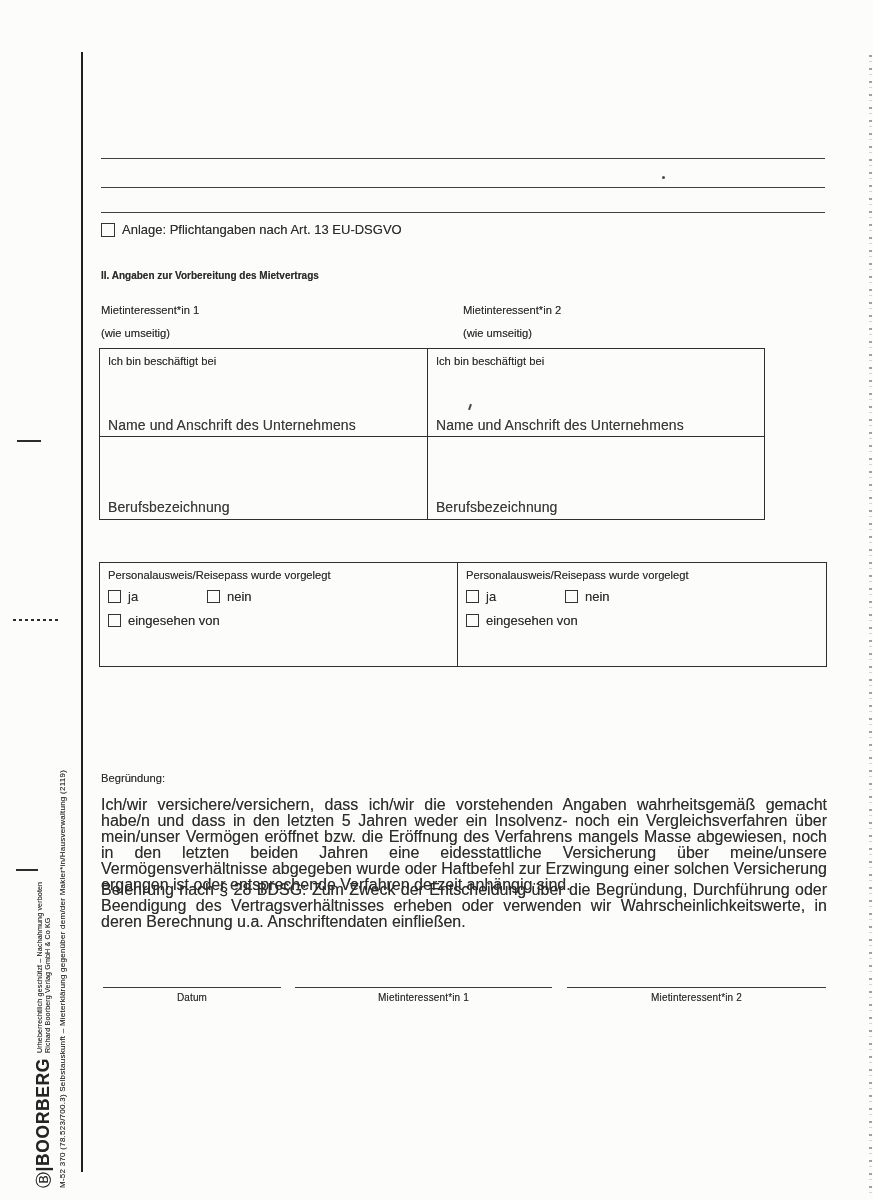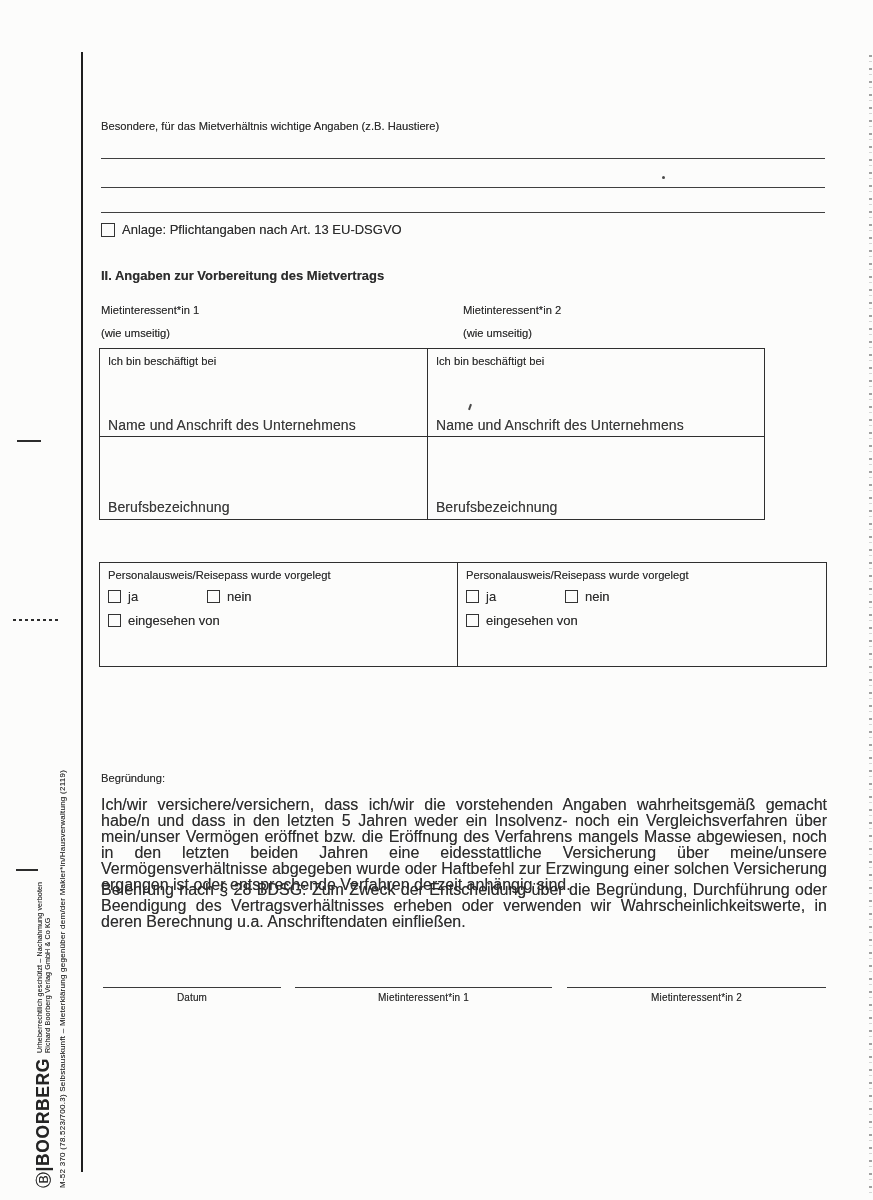--- a/index.html
+++ b/index.html
@@ -77,31 +77,30 @@
     <div class="row1">
       <span class="logo"><span class="sym">Ⓑ</span><span>|BOORBERG</span></span>
       <span class="copyright">
         <span style="display:block;">Urheberrechtlich geschützt – Nachahmung verboten</span>
         <span style="display:block;">Richard Boorberg Verlag GmbH &amp; Co KG</span>
       </span>
     </div>
     <div class="catalog">M-52 370 (78.523/700.3) Selbstauskunft – Mieterklärung gegenüber dem/der Makler*in/Hausverwaltung (2119)</div>
   </div>
 
-  <div class="abs t" style="left:101px;top:120px;">Besondere, für das Mietverhältnis wichtige Angaben (z.B. Haustiere)</div>
   <div class="abs writeline" style="left:101px;top:158px;width:724px;"></div>
   <div class="abs writeline" style="left:101px;top:187px;width:724px;"></div>
   <div class="abs writeline" style="left:101px;top:212px;width:724px;"></div>
 
   <div class="abs cbrow" style="left:101px;top:221px;margin-top:0;top:222px;">
     <span class="checkbox" style="width:14px;height:14px;"></span>
     <span class="cblabel">Anlage: Pflichtangaben nach Art. 13 EU-DSGVO</span>
   </div>
 
-  <div class="abs t bold" style="left:101px;top:269px;font-size:13px;">II. Angaben zur Vorbereitung des Mietvertrags</div>
+  <div class="abs t bold" style="left:101px;top:269px;font-size:10px;">II. Angaben zur Vorbereitung des Mietvertrags</div>
 
   <div class="abs t" style="left:101px;top:304px;">Mietinteressent*in 1</div>
   <div class="abs t" style="left:463px;top:304px;">Mietinteressent*in 2</div>
   <div class="abs t" style="left:101px;top:327px;">(wie umseitig)</div>
   <div class="abs t" style="left:463px;top:327px;">(wie umseitig)</div>
 
   <div class="abs formtable" style="left:99px;top:348px;width:666px;height:172px;">
     <div class="fcol first" style="width:358px;">
       <div class="cell" style="height:87px;">
         <div class="t">Ich bin beschäftigt bei</div>

